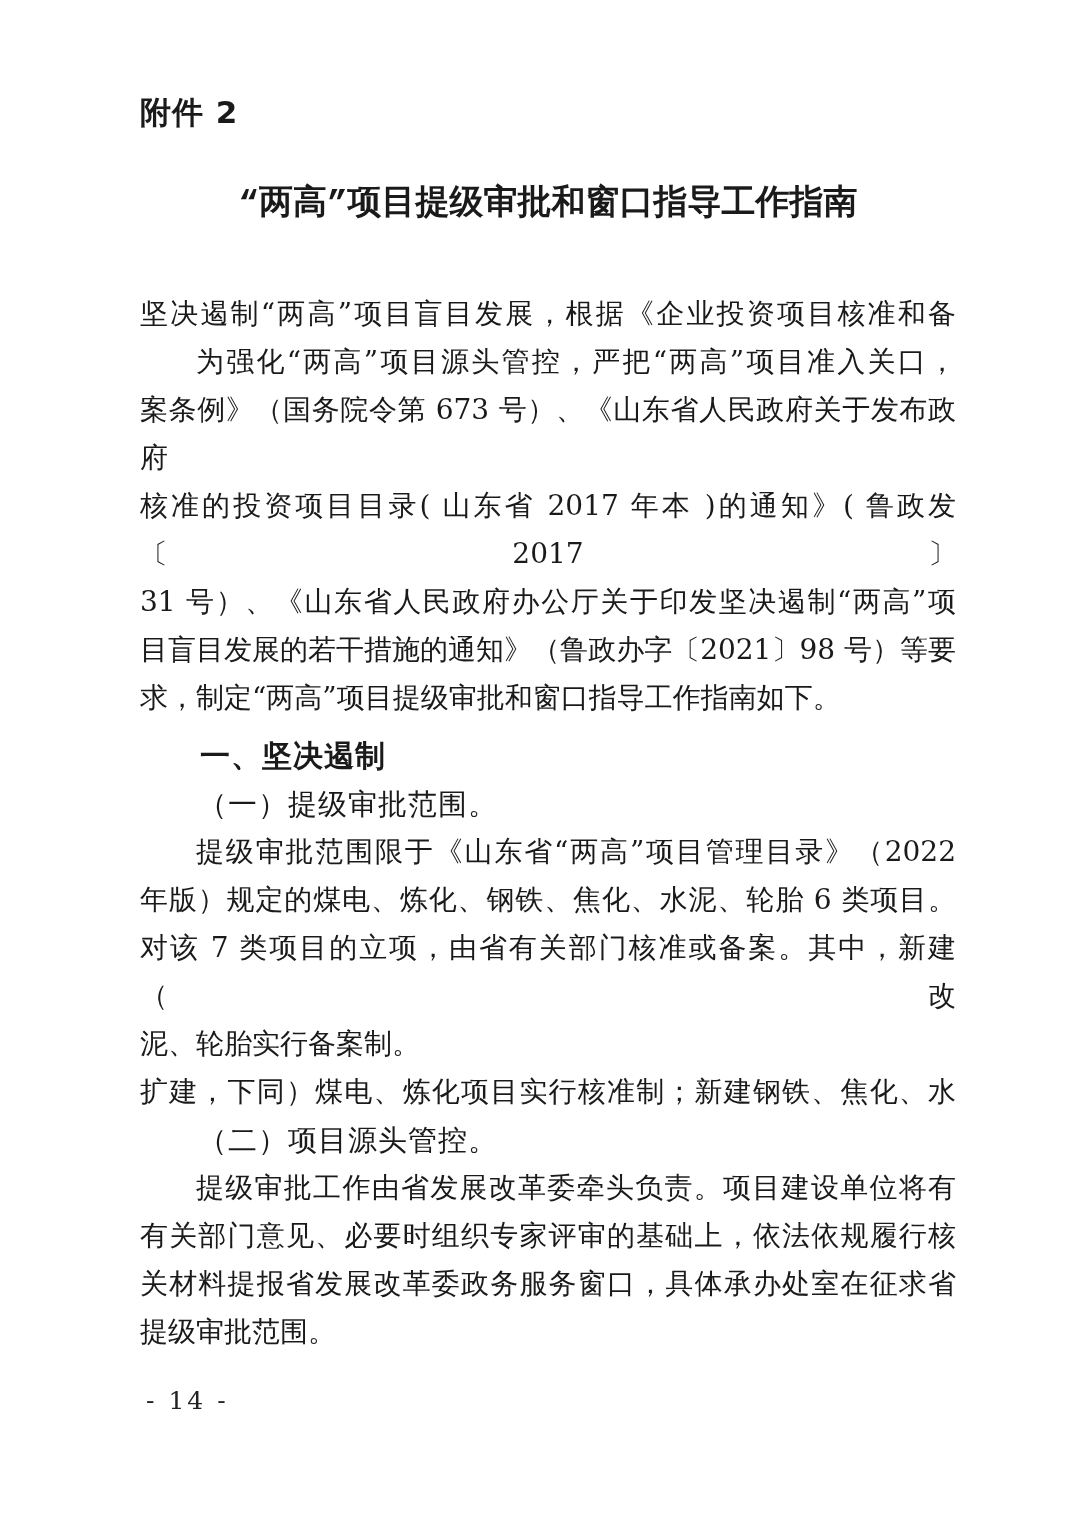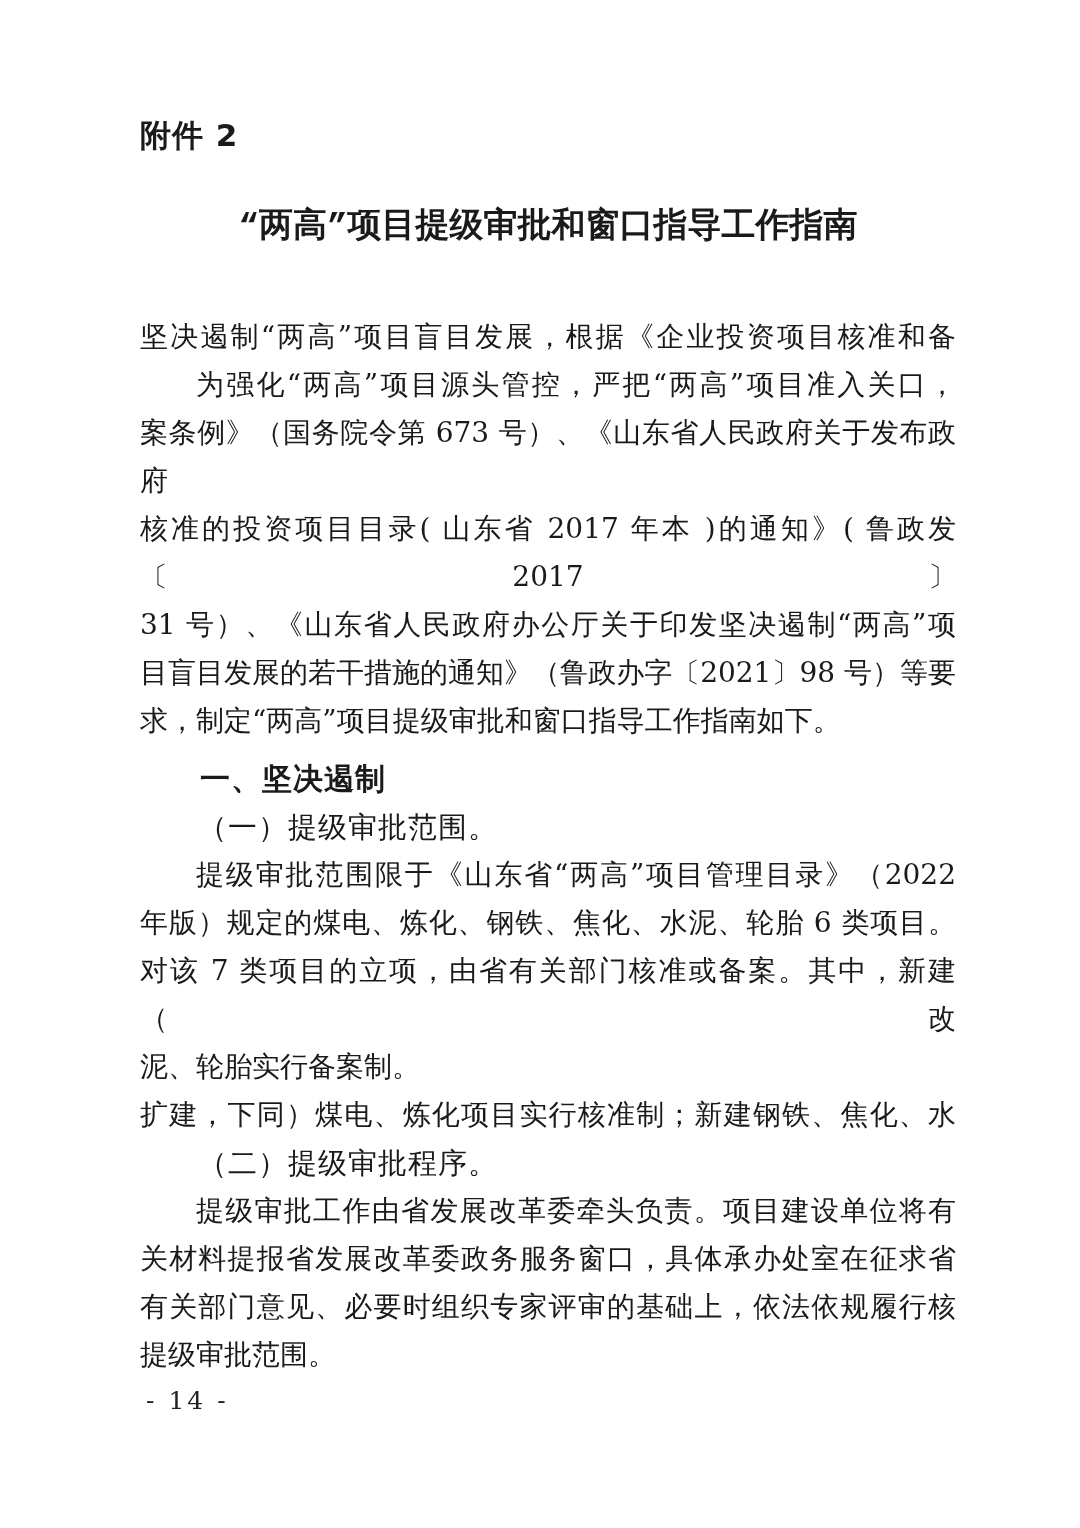--- a/index.html
+++ b/index.html
@@ -7,21 +7,21 @@
     padding: 0;
     background: #ffffff;
   }
   .page {
     position: relative;
     width: 1080px;
     height: 1528px;
     margin: 0 auto;
     background: #ffffff;
     box-sizing: border-box;
-    padding: 115px 124px 0 140px;
+    padding: 92px 124px 0 140px;
     color: #1a1a1a;
     font-family: "DejaVu Serif", "Liberation Serif", serif;
     overflow: hidden;
     border-radius: 15px;
   }
   .attachment-label {
     font-family: "DejaVu Sans", "Liberation Sans", sans-serif;
     font-weight: 700;
     font-size: 31px;
     line-height: 40px;
@@ -104,26 +104,26 @@
     <div class="sub-heading">（一）提级审批范围。</div>
 
     <div class="para">
         <div class="line para-first">提级审批范围限于《山东省“两高”项目管理目录》（2022</div>
         <div class="line">年版）规定的煤电、炼化、钢铁、焦化、水泥、轮胎 6 类项目。</div>
         <div class="line">对该 7 类项目的立项，由省有关部门核准或备案。其中，新建（改</div>
         <div class="line para-last">泥、轮胎实行备案制。</div>
         <div class="line">扩建，下同）煤电、炼化项目实行核准制；新建钢铁、焦化、水</div>
       </div>
 
-    <div class="sub-heading">（二）提级审批程序。</div>
+    <div class="sub-heading">（二）项目源头管控。</div>
 
     <div class="para">
         <div class="line para-first">提级审批工作由省发展改革委牵头负责。项目建设单位将有</div>
+        <div class="line">有关部门意见、必要时组织专家评审的基础上，依法依规履行核</div>
         <div class="line">关材料提报省发展改革委政务服务窗口，具体承办处室在征求省</div>
-        <div class="line">有关部门意见、必要时组织专家评审的基础上，依法依规履行核</div>
         <div class="line para-last">提级审批范围。</div>
       </div>
 
   </div>
 
   <div class="page-number">- 14 -</div>
 
 </div>
 
 </body></html>

